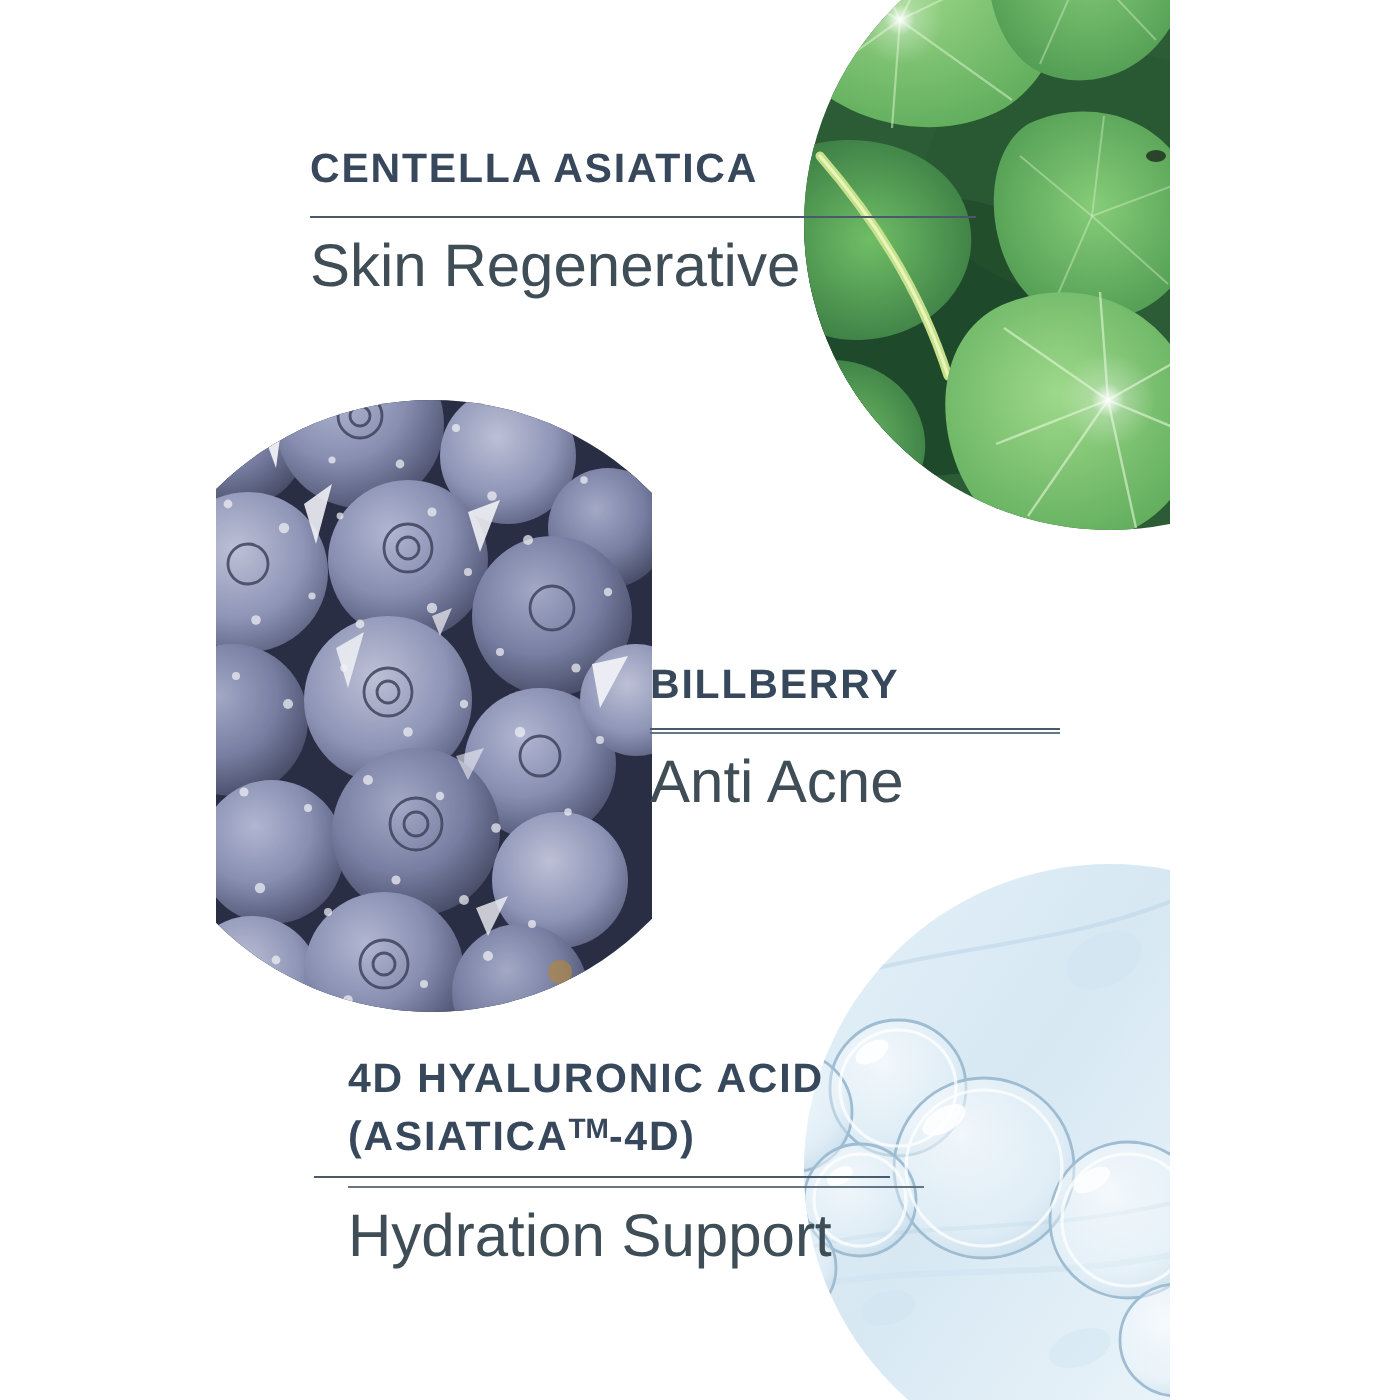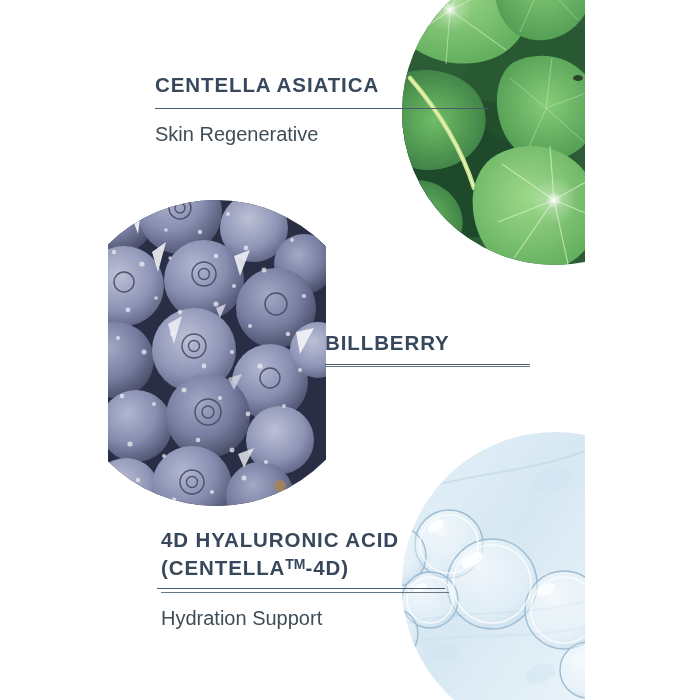--- a/index.html
+++ b/index.html
@@ -17,38 +17,38 @@
     letter-spacing:0.9px;
     color:#37485c;
     line-height:25px;
     white-space:nowrap;
   }
   .ing-title sup{font-size:14px;vertical-align:6px;letter-spacing:0px;}
   .divider{height:1px;background:#5a6a78;opacity:.92;margin:0;}
   .ing-sub{
     font-family:"Liberation Sans",sans-serif;
     font-weight:normal;
-    font-size:20px;
+    font-size:30px;
     color:#3f4d57;
     line-height:30px;
     white-space:nowrap;
   }
 
   
   #block-centella{left:155px;top:72px;}
   #block-centella .divider{width:333px;margin-top:11px;}
   #block-centella .ing-sub{margin-top:10px;}
 
   
   #block-billberry{left:325px;top:330px;width:205px;text-align:left;}
   #block-billberry .divider{width:205px;margin-top:11px;}
   #block-billberry .ing-sub{margin-top:10px;}
 
   
-  #block-hyaluronic{left:161px;top:527px;}
+  #block-hyaluronic{left:174px;top:527px;}
   #block-hyaluronic .divider{width:288px;margin-top:12px;}
   #block-hyaluronic .ing-sub{margin-top:10px;}
 </style>
 </head>
 <body>
 
 <div id="stage">
 
   <div class="photo-circle" style="left:402px;top:-42px;width:183px;height:308px;">
     <svg width="183" height="308" viewBox="0 0 183 308" xmlns="http://www.w3.org/2000/svg">
@@ -324,22 +324,23 @@
 
   <div class="block" id="block-centella">
     <div class="ing-title">CENTELLA ASIATICA</div>
     <div class="divider"></div>
     <div class="ing-sub">Skin Regenerative</div>
   </div>
 
   <div class="block" id="block-billberry">
     <div class="ing-title">BILLBERRY</div>
     <div class="divider"></div>
+    <div class="ing-sub">Anti Acne</div>
   </div>
 
   <div class="block" id="block-hyaluronic">
     <div class="ing-title">4D HYALURONIC ACID</div>
-    <div class="ing-title"><span>(CENTELLA</span><sup>TM</sup><span>-4D)</span></div>
+    <div class="ing-title"><span>(ASIATICA</span><sup>TM</sup><span>-4D)</span></div>
     <div class="divider"></div>
     <div class="ing-sub">Hydration Support</div>
   </div>
 
 </div>
 
 </body></html>

